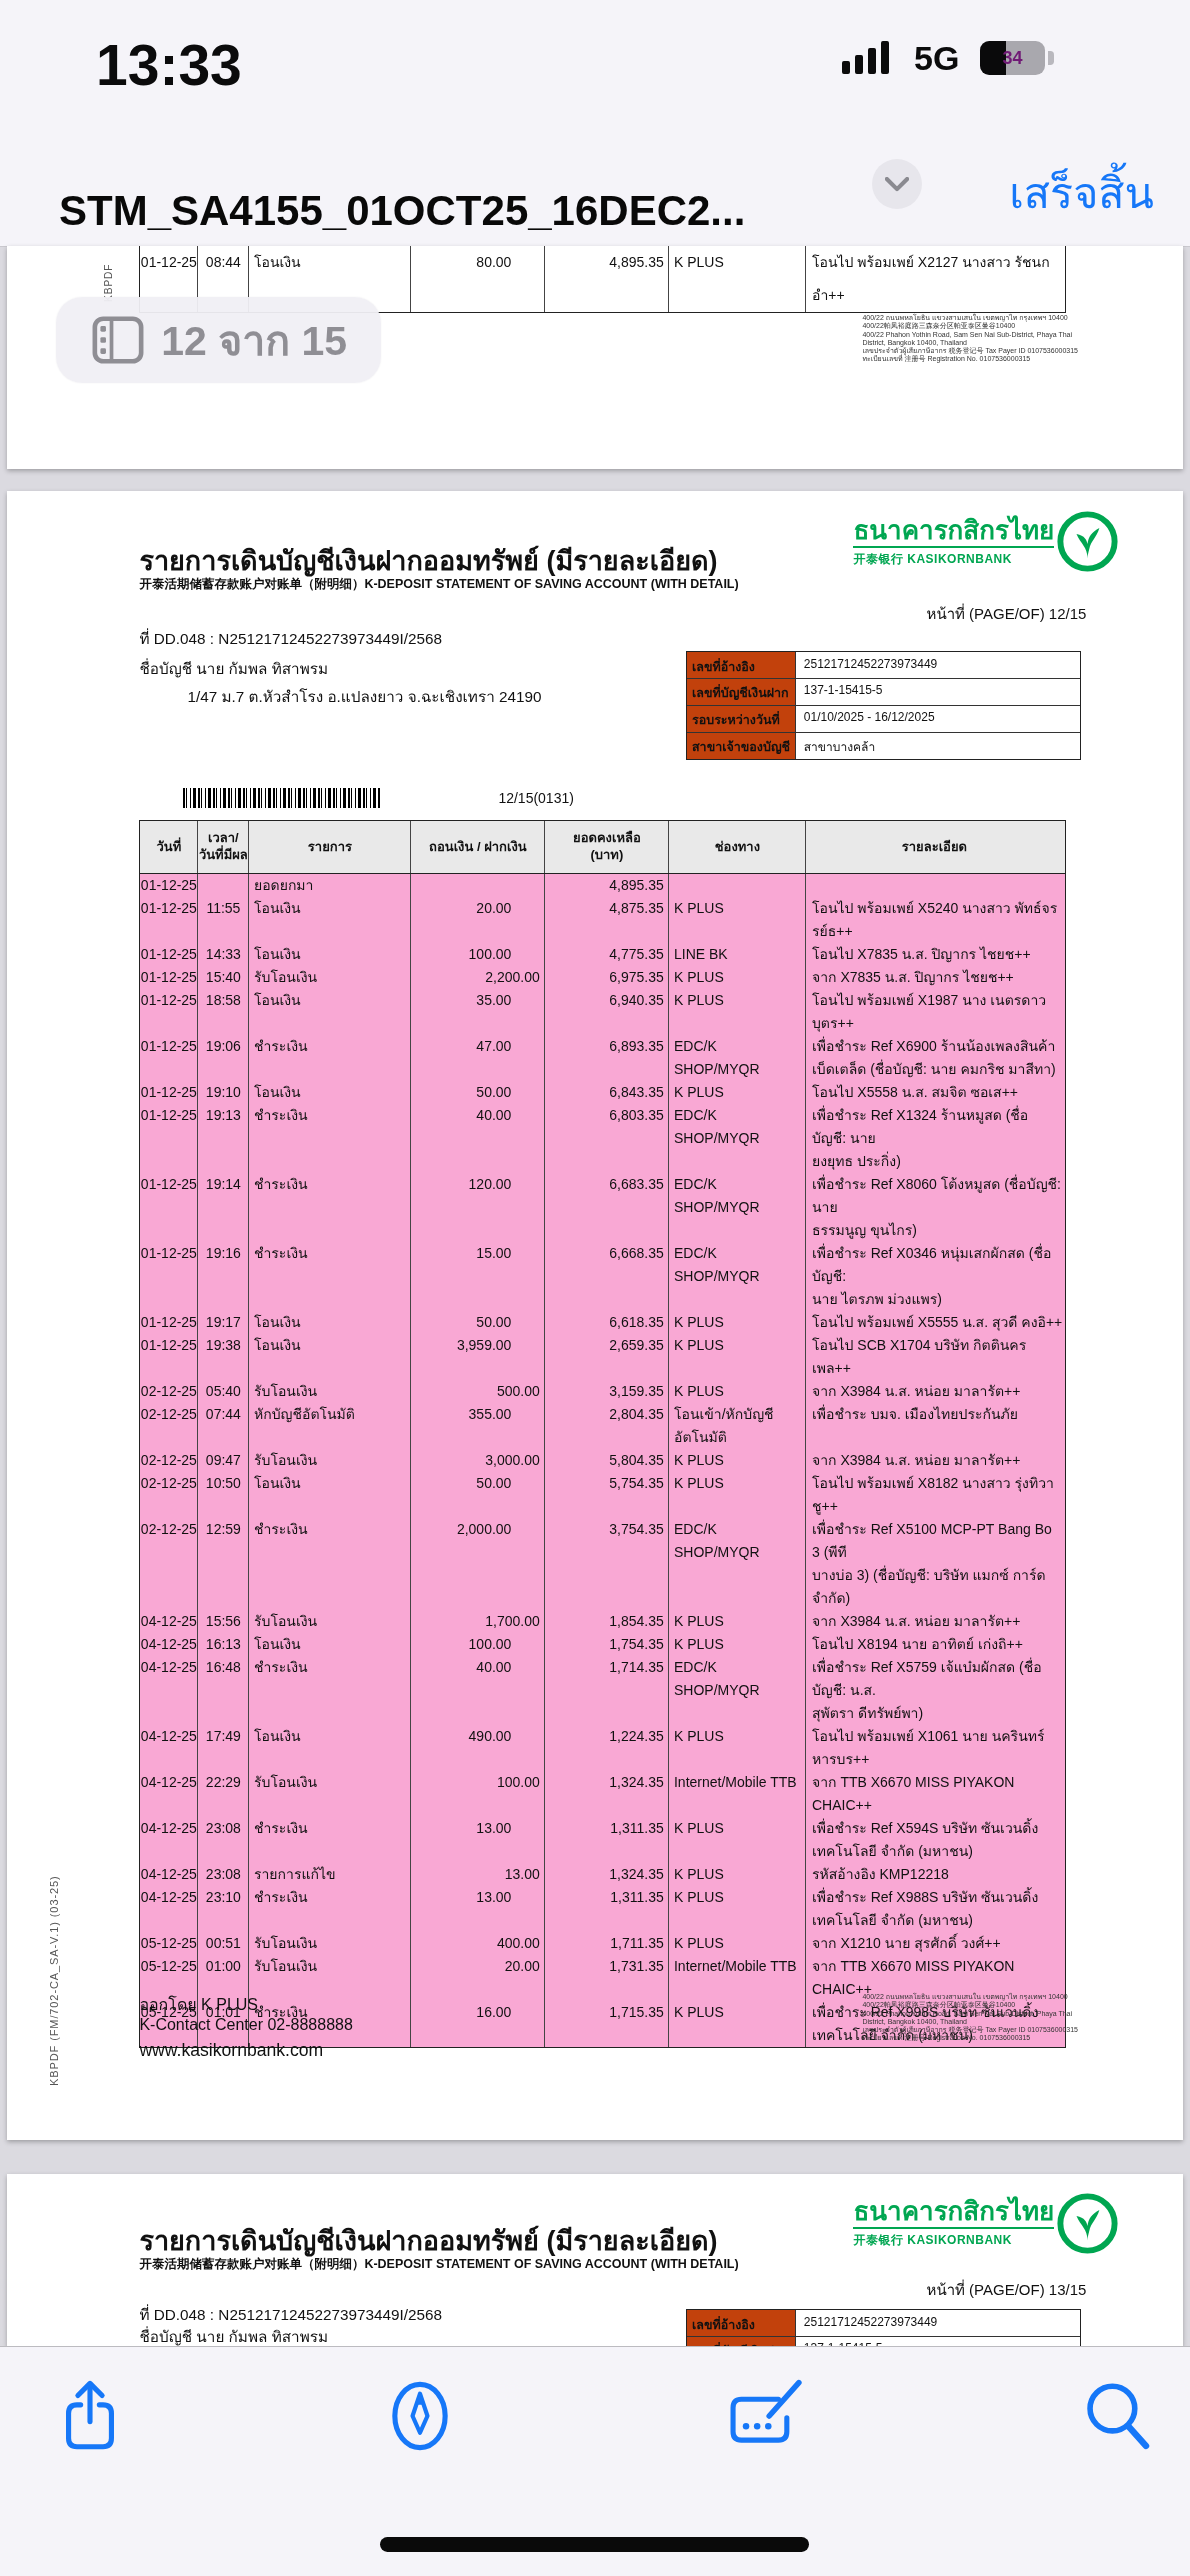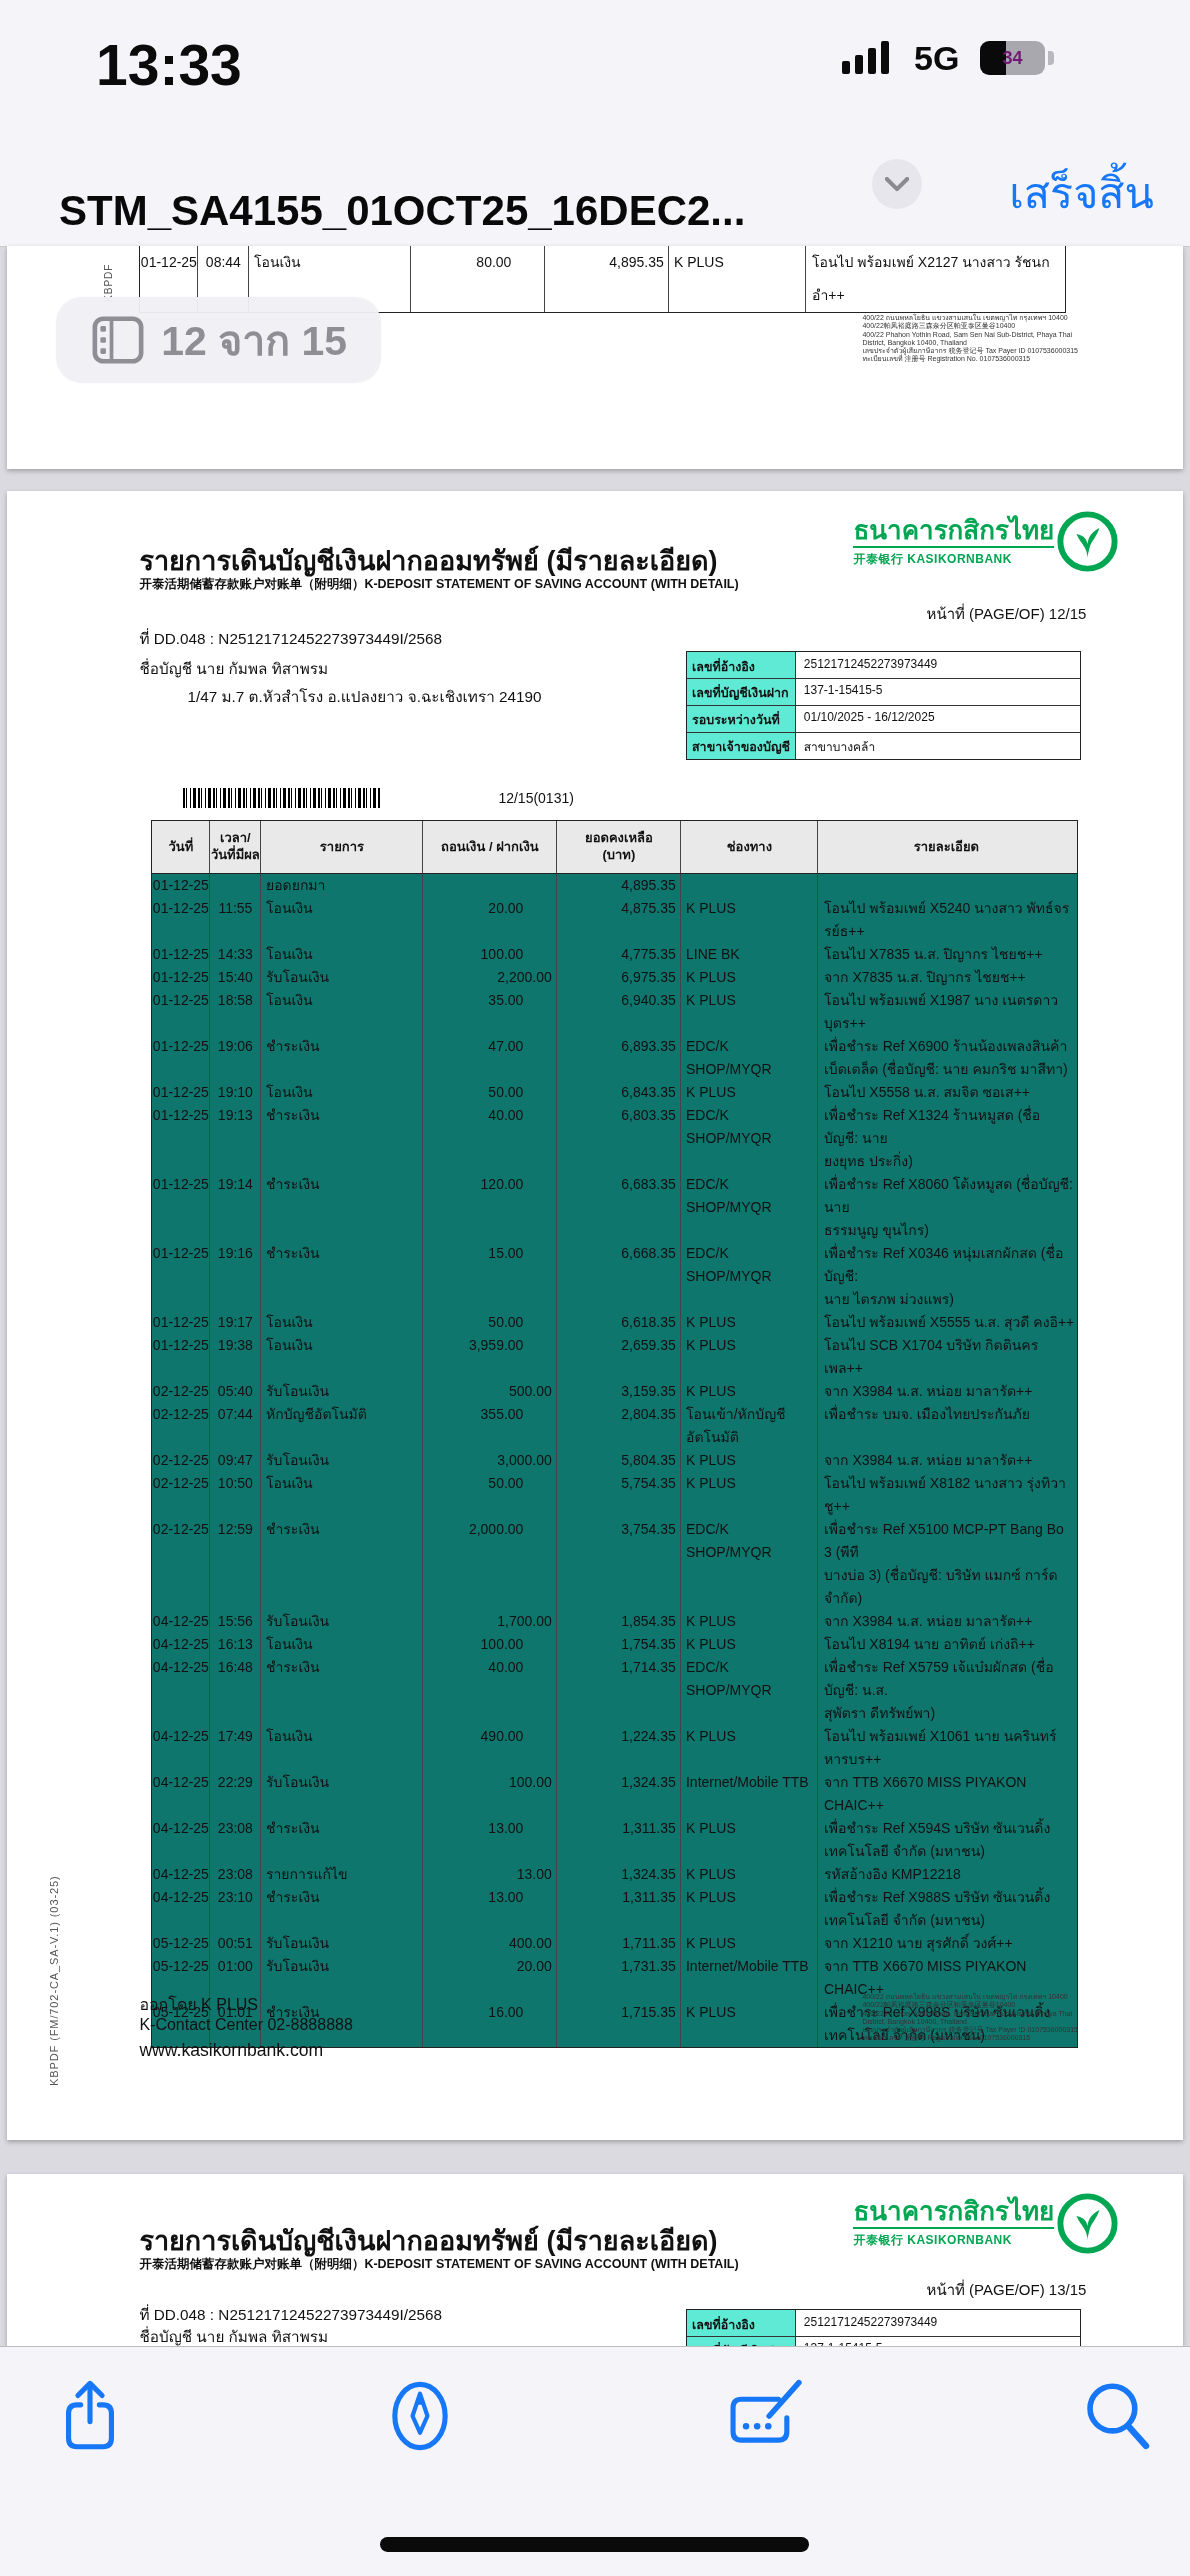--- a/index.html
+++ b/index.html
@@ -36,29 +36,29 @@
   .doc-no{position:absolute;left:132px;font-size:15.3px;color:#111;}
   .acct-line{position:absolute;left:132px;font-size:15.3px;color:#111;}
   .acct-addr{position:absolute;left:180px;font-size:15.3px;color:#111;}
 
   .logo{position:absolute;left:846px;display:flex;align-items:center;gap:3px;}
   .logo-th{font-size:26px;font-weight:700;color:#00A651;line-height:28px;}
   .logo-rule{height:2.8px;background:#00A651;margin:1.9px 0 2.8px 0;}
   .logo-en{font-size:12px;font-weight:700;color:#00A651;letter-spacing:0.5px;}
 
   .infotable{position:absolute;left:679px;width:393px;border:1.9px solid #222;display:grid;grid-template-columns:109px 1fr;background:#fff;}
-  .infotable .lbl{background:#5eead4;border-bottom:0.9px solid #333;border-right:0.9px solid #333;font-size:12.5px;font-weight:700;color:#111;padding:4.6px 3.7px 0 4.6px;height:21.3px;}
+  .infotable .lbl{background:#c2410c;border-bottom:0.9px solid #333;border-right:0.9px solid #333;font-size:12.5px;font-weight:700;color:#111;padding:4.6px 3.7px 0 4.6px;height:21.3px;}
   .infotable .val{border-bottom:0.9px solid #333;font-size:12px;color:#111;padding:4.6px 0 0 7.4px;height:21.3px;}
   .infotable .last{border-bottom:none;}
 
   .barcode{position:absolute;height:20.4px;background:repeating-linear-gradient(90deg,#000 0px,#000 1.9px,#fff 1.9px,#fff 2.8px,#000 2.8px,#000 3.7px,#fff 3.7px,#fff 7.4px,#000 7.4px,#000 8.3px,#fff 8.3px,#fff 10.2px,#000 10.2px,#000 13px,#fff 13px,#fff 15px);}
   .barcode-label{position:absolute;font-size:14px;color:#111;}
 
   
-  .txtable{position:absolute;left:144px;width:925px;border:1.9px solid #222;background:#0f766e;}
+  .txtable{position:absolute;left:132px;width:925px;border:1.9px solid #222;background:#f9a8d4;}
   .txhead{display:grid;grid-template-columns:58px 51px 162px 134px 124px 137px 256px;background:#E9E9E9;border-bottom:1.9px solid #222;}
   .txhead div{display:flex;align-items:center;justify-content:center;text-align:center;font-size:13px;font-weight:700;color:#111;height:52px;border-right:0.9px solid #444;white-space:pre-line;line-height:16.7px;}
   .txhead div:last-child{border-right:none;}
   .txrow{display:grid;grid-template-columns:58px 51px 162px 134px 124px 137px 256px;}
   .txc{border-right:0.9px solid #444;font-size:14px;line-height:23px;color:#111;overflow:hidden;}
   .txc:last-child{border-right:none;}
   .c-date{text-align:center;}
   .c-time{text-align:center;}
   .c-type{padding-left:4.6px;}
   .c-amt{text-align:right;}

